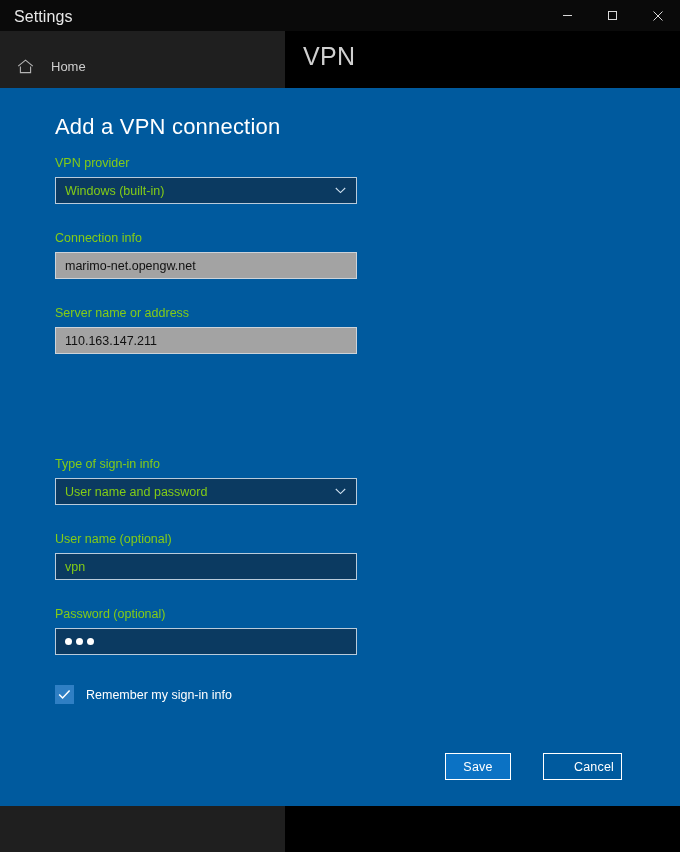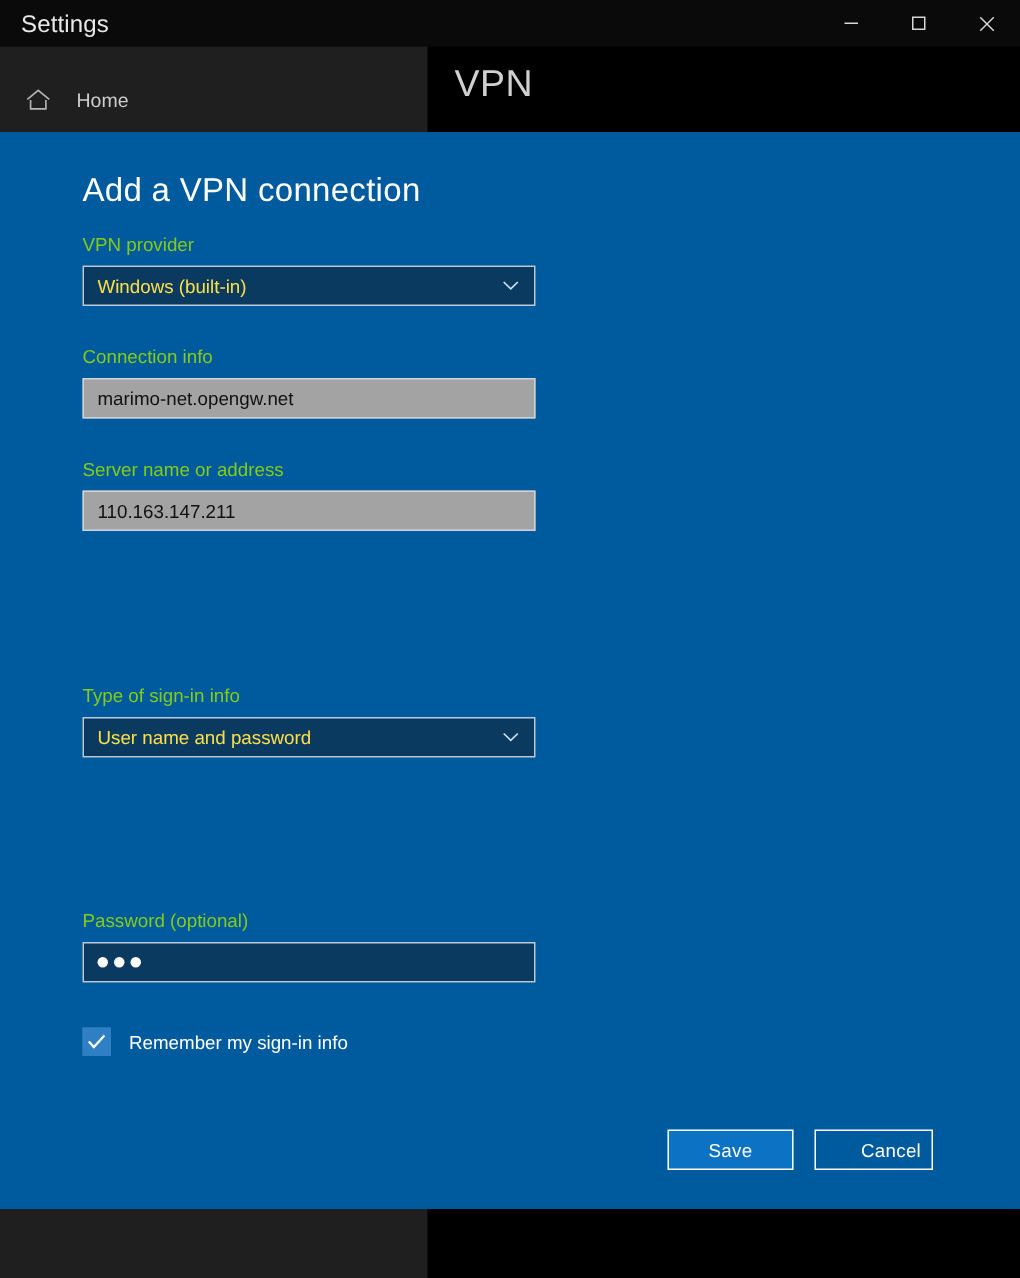--- a/index.html
+++ b/index.html
@@ -145,21 +145,21 @@
   
   .ctl.text-filled {
     background: #a3a3a3;
     border: 1px solid #ccd3da;
     color: #111111;
   }
   
   .ctl.dark {
     background: #0b3a61;
     border: 1px solid #b9cbdb;
-    color: #fde047;
+    color: #84cc16;
   }
   .ctl .val {
     flex: 1;
     overflow: hidden;
     white-space: nowrap;
     text-overflow: ellipsis;
   }
   .chev {
     width: 13px; height: 13px;
     flex: 0 0 auto;
@@ -303,20 +303,26 @@
         <div class="ctl dark">
           <span class="val">User name and password</span>
           <span class="chev">
             <svg width="11" height="7" viewBox="0 0 11 7">
               <path d="M0.8 1 L5.5 5.6 L10.2 1" fill="none" stroke="currentColor" stroke-width="1.1"></path>
             </svg>
           </span>
         </div>
       </div>
 
+      <div class="field" style="top:444px;">
+        <span class="field-label">User name (optional)</span>
+        <div class="ctl dark">
+          <span class="val">vpn</span>
+        </div>
+      </div>
 
       <div class="field" style="top:519px;">
         <span class="field-label">Password (optional)</span>
         <div class="ctl dark">
           <span class="dots">
             <i></i>
               <i></i>
               <i></i>
           </span>
         </div>
@@ -324,19 +330,19 @@
 
       <div class="check-row" style="top:597px;">
         <span class="checkbox">
           <svg width="13" height="11" viewBox="0 0 13 11">
             <path d="M1.2 5.4 L4.6 9 L11.6 1.4" fill="none" stroke="#ffffff" stroke-width="1.5"></path>
           </svg>
         </span>
         <span class="check-label">Remember my sign-in info</span>
       </div>
 
-      <div class="btn primary" style="left:445px; top:665px; width:84px;">Save</div>
+      <div class="btn primary" style="left:445px; top:665px; width:66px;">Save</div>
       <div class="btn ghost" style="left:543px; top:665px; width:79px;padding-left:23px;">Cancel</div>
 
     </div>
   </div>
 
 </div>
 
 </body></html>

